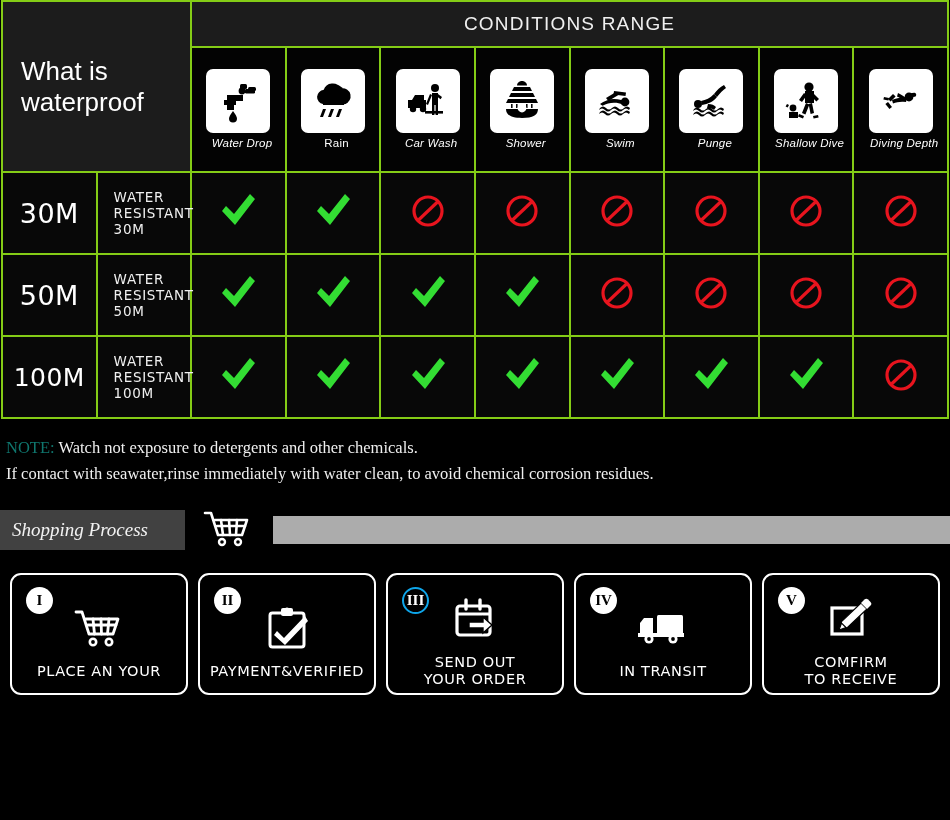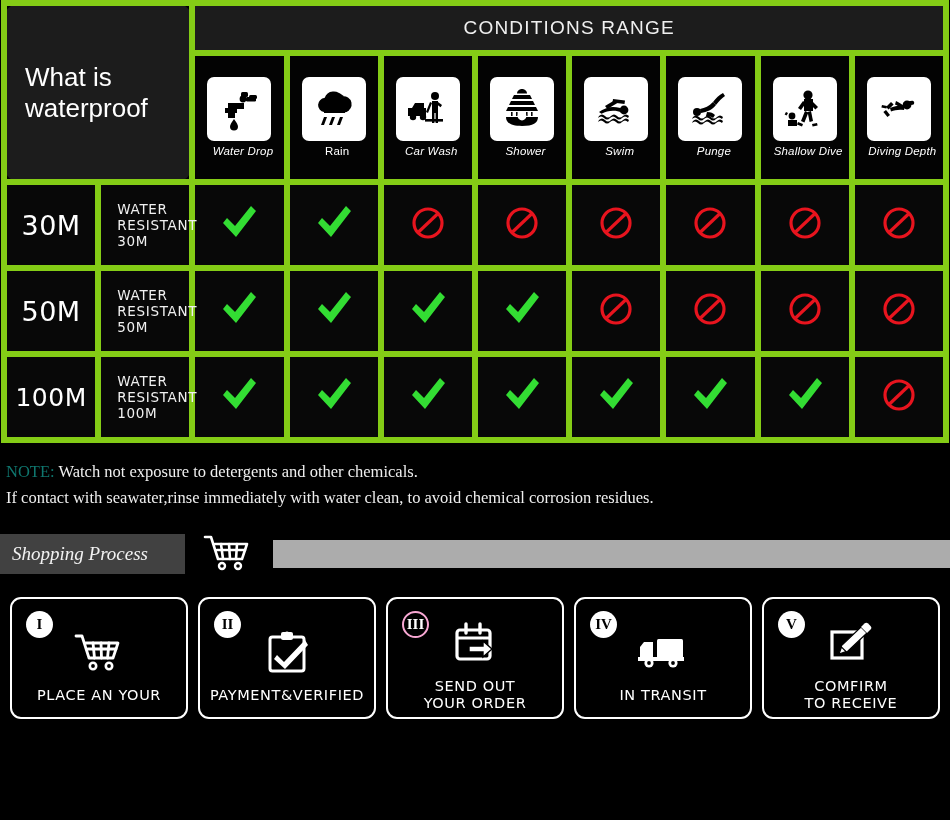--- a/index.html
+++ b/index.html
@@ -24,34 +24,33 @@
   }
 
   
   .wp-table{
     margin:0 1px;
     border-collapse:collapse;
     width:948px;
     table-layout:fixed;
   }
   .wp-table td{
-    border:6px solid #84cc16;
+    border:2px solid #84cc16;
     background:#080808;
     padding:0;
     text-align:center;
     vertical-align:middle;
   }
   .cell-title{
     background:#1c1c1c !important;
     text-align:left !important;
     padding-left:18px !important;
     font-size:26px;
     color:#fff;
     font-weight:400;
-    border-radius:16px;
   }
   .cell-cr{
     background:#1c1c1c !important;
     font-size:19px;
     letter-spacing:1.2px;
     height:44px;
     color:#f0f0f0;
   }
   .icon-cell{height:115px;padding:4px 0 !important;background:#030303 !important;}
   .icon-wrap{display:flex;flex-direction:column;align-items:center;justify-content:flex-start;gap:4px;}
@@ -135,21 +134,21 @@
     background:#000;
   }
   .badge{
     position:absolute;left:14px;top:12px;
     width:27px;height:27px;border-radius:50%;
     background:#fff;color:#000;
     display:flex;align-items:center;justify-content:center;
     font-family:"Liberation Serif", serif;
     font-size:15px;font-weight:700;
   }
-  .badge.outline{background:#000;color:#fff;border:2px solid #f9a8d4;box-sizing:border-box;}
+  .badge.outline{background:#000;color:#fff;border:2px solid #0ea5e9;box-sizing:border-box;}
   .step-icon{margin-top:14px;height:52px;display:flex;align-items:center;justify-content:center;}
   .step-label{
     margin-top:8px;
     font-size:14.5px;
     letter-spacing:.6px;
     text-align:center;
     line-height:1.18;
     color:#fff;
     font-family:"DejaVu Sans", sans-serif;
   }

